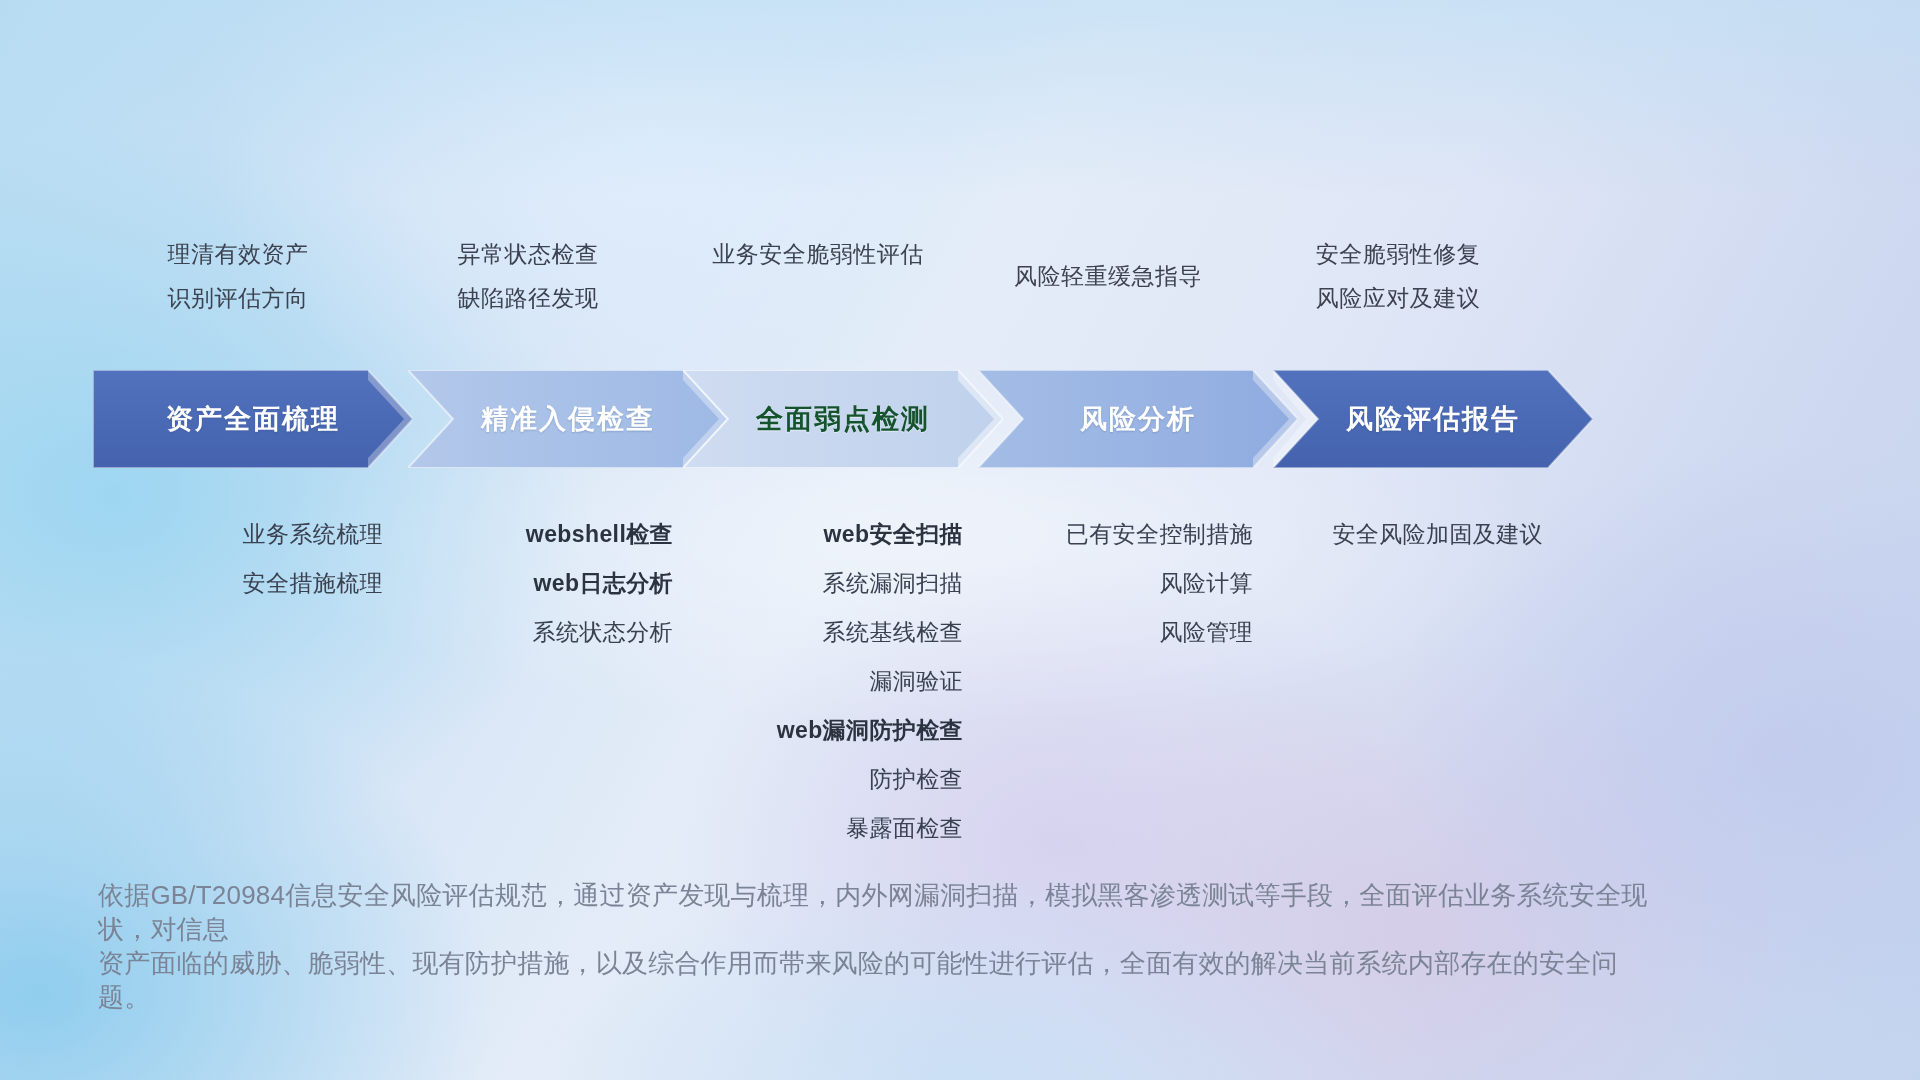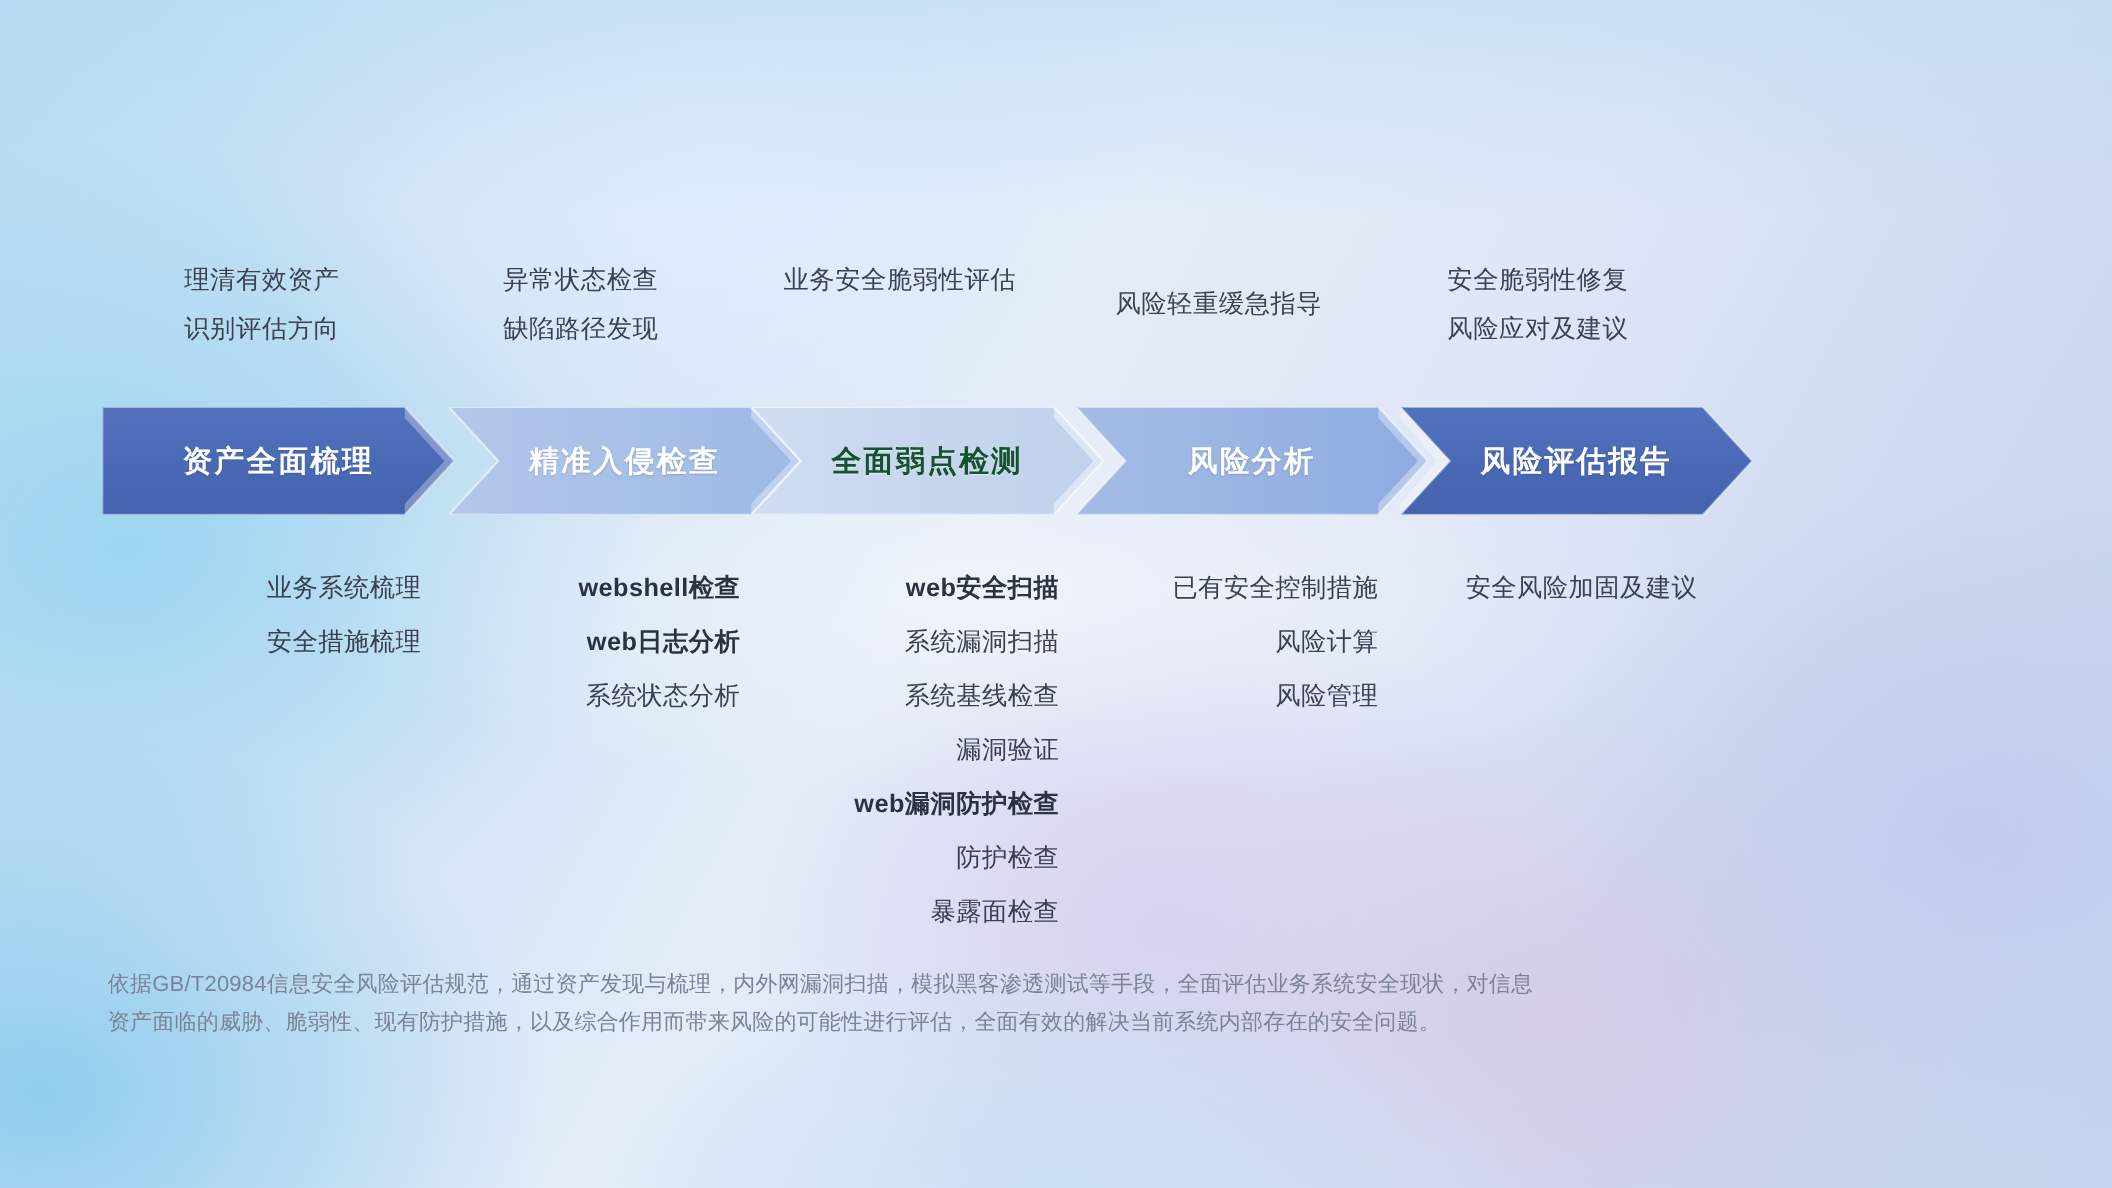--- a/index.html
+++ b/index.html
@@ -57,21 +57,21 @@
     white-space:nowrap;
     text-shadow:0 1px 2px rgba(40,60,110,.22);
   }
   .chev svg{position:absolute;left:0;top:0;width:100%;height:100%;}
 
   
   #footer{
     position:absolute;left:98px;top:878px;width:1560px;z-index:3;
   }
   #footer p{
-    margin:0;font-size:20px;line-height:34px;color:#7b8496;letter-spacing:.2px;
+    margin:0;font-size:26px;line-height:34px;color:#7b8496;letter-spacing:.2px;
   }
 </style>
 </head>
 <body>
 
 <div id="bg">
   <div class="bgl b1"></div>
   <div class="bgl b2"></div>
   <div class="bgl b3"></div>
   <div class="bgl b4"></div>

